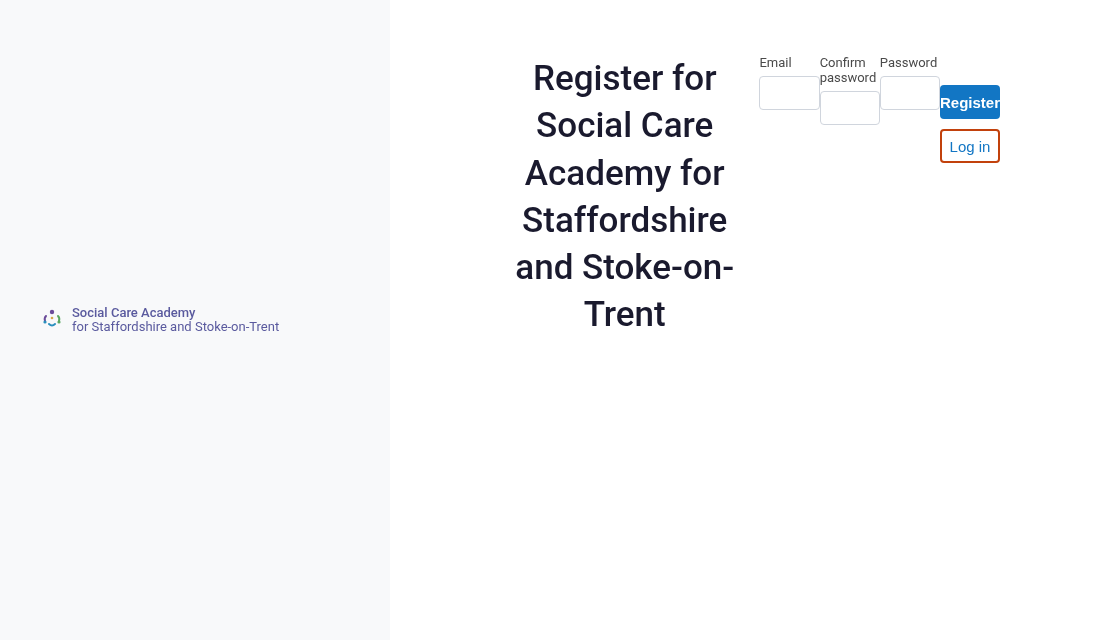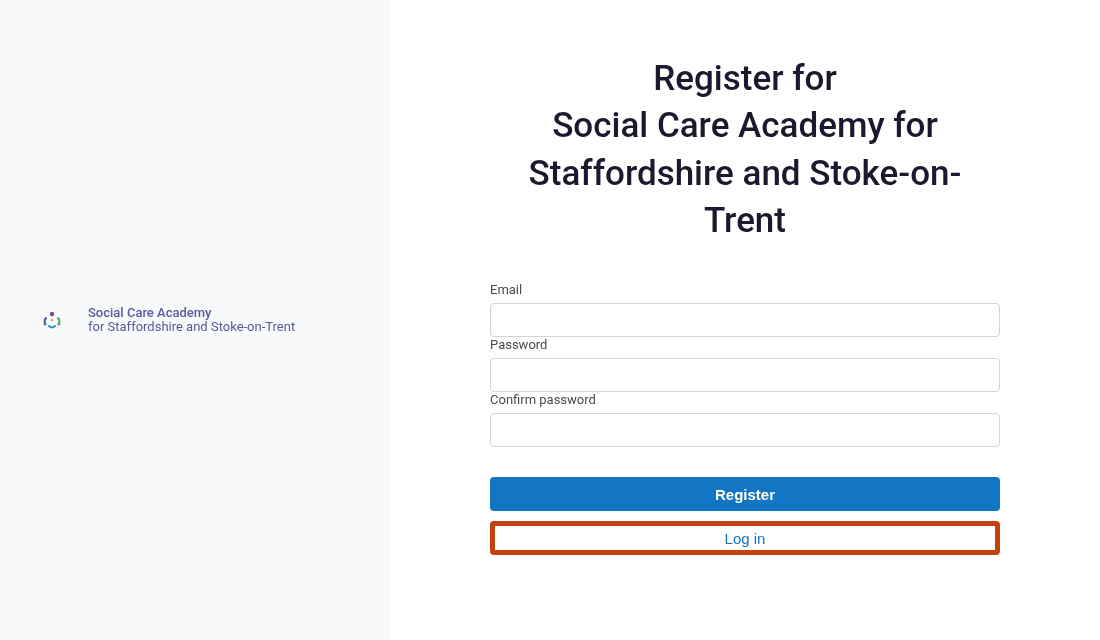--- a/index.html
+++ b/index.html
@@ -17,22 +17,21 @@
     .left-panel {
       width: 390px;
       background: #f8f9fa;
       display: flex;
       align-items: center;
       justify-content: flex-start;
       padding-left: 40px;
     }
     .logo-container {
       display: flex;
-      align-items: center;
-      gap: 24px;
+      gap: 8px;
     }
     .logo-icon {
       width: 24px;
       height: 24px;
       position: relative;
       flex-shrink: 0;
     }
     .logo-text {
       display: flex;
       flex-direction: column;
@@ -44,21 +43,20 @@
       color: #5a5a9e;
     }
     .logo-subtitle {
       font-size: 13px;
       color: #5a5a9e;
     }
     .right-panel {
       flex: 1;
       padding: 55px 100px 60px 100px;
       display: flex;
-      flex-direction: column;
     }
     .heading {
       font-size: 35px;
       font-weight: 500;
       color: #1a1a2e;
       text-align: center;
       line-height: 1.35;
       margin-bottom: 38px;
     }
     .form-group {
@@ -96,21 +94,21 @@
       justify-content: center;
     }
     .btn-primary {
       background: #1276c4;
       color: #ffffff;
       border: none;
     }
     .btn-secondary {
       background: #ffffff;
       color: #1276c4;
-      border: 5px solid #c2410c;
+      border: 2px solid #c2410c;
       font-weight: 500;
     }
   </style>
 </head>
 <body>
 
 <div class="left-panel">
   <div class="logo-container">
     <div class="logo-icon">
       <svg viewBox="0 0 24 24" width="24" height="24">
@@ -132,26 +130,26 @@
 
 <div class="right-panel">
   <h1 class="heading">Register for<br>Social Care Academy for Staffordshire and Stoke-on-Trent</h1>
 
   <div class="form-group">
     <label class="form-label">Email</label>
     <input type="email" class="form-input" value="" style="">
   </div>
 
   <div class="form-group">
-    <label class="form-label">Password</label>
+    <label class="form-label">Confirm password</label>
     <input type="password" class="form-input" value="" style="">
   </div>
 
   <div class="form-group">
-    <label class="form-label">Confirm password</label>
+    <label class="form-label">Password</label>
     <input type="password" class="form-input" value="" style="">
   </div>
 
   <div class="button-group">
     <button class="btn btn-primary">Register</button>
     <button class="btn btn-secondary">Log in</button>
   </div>
 </div>
 
 </body></html>

